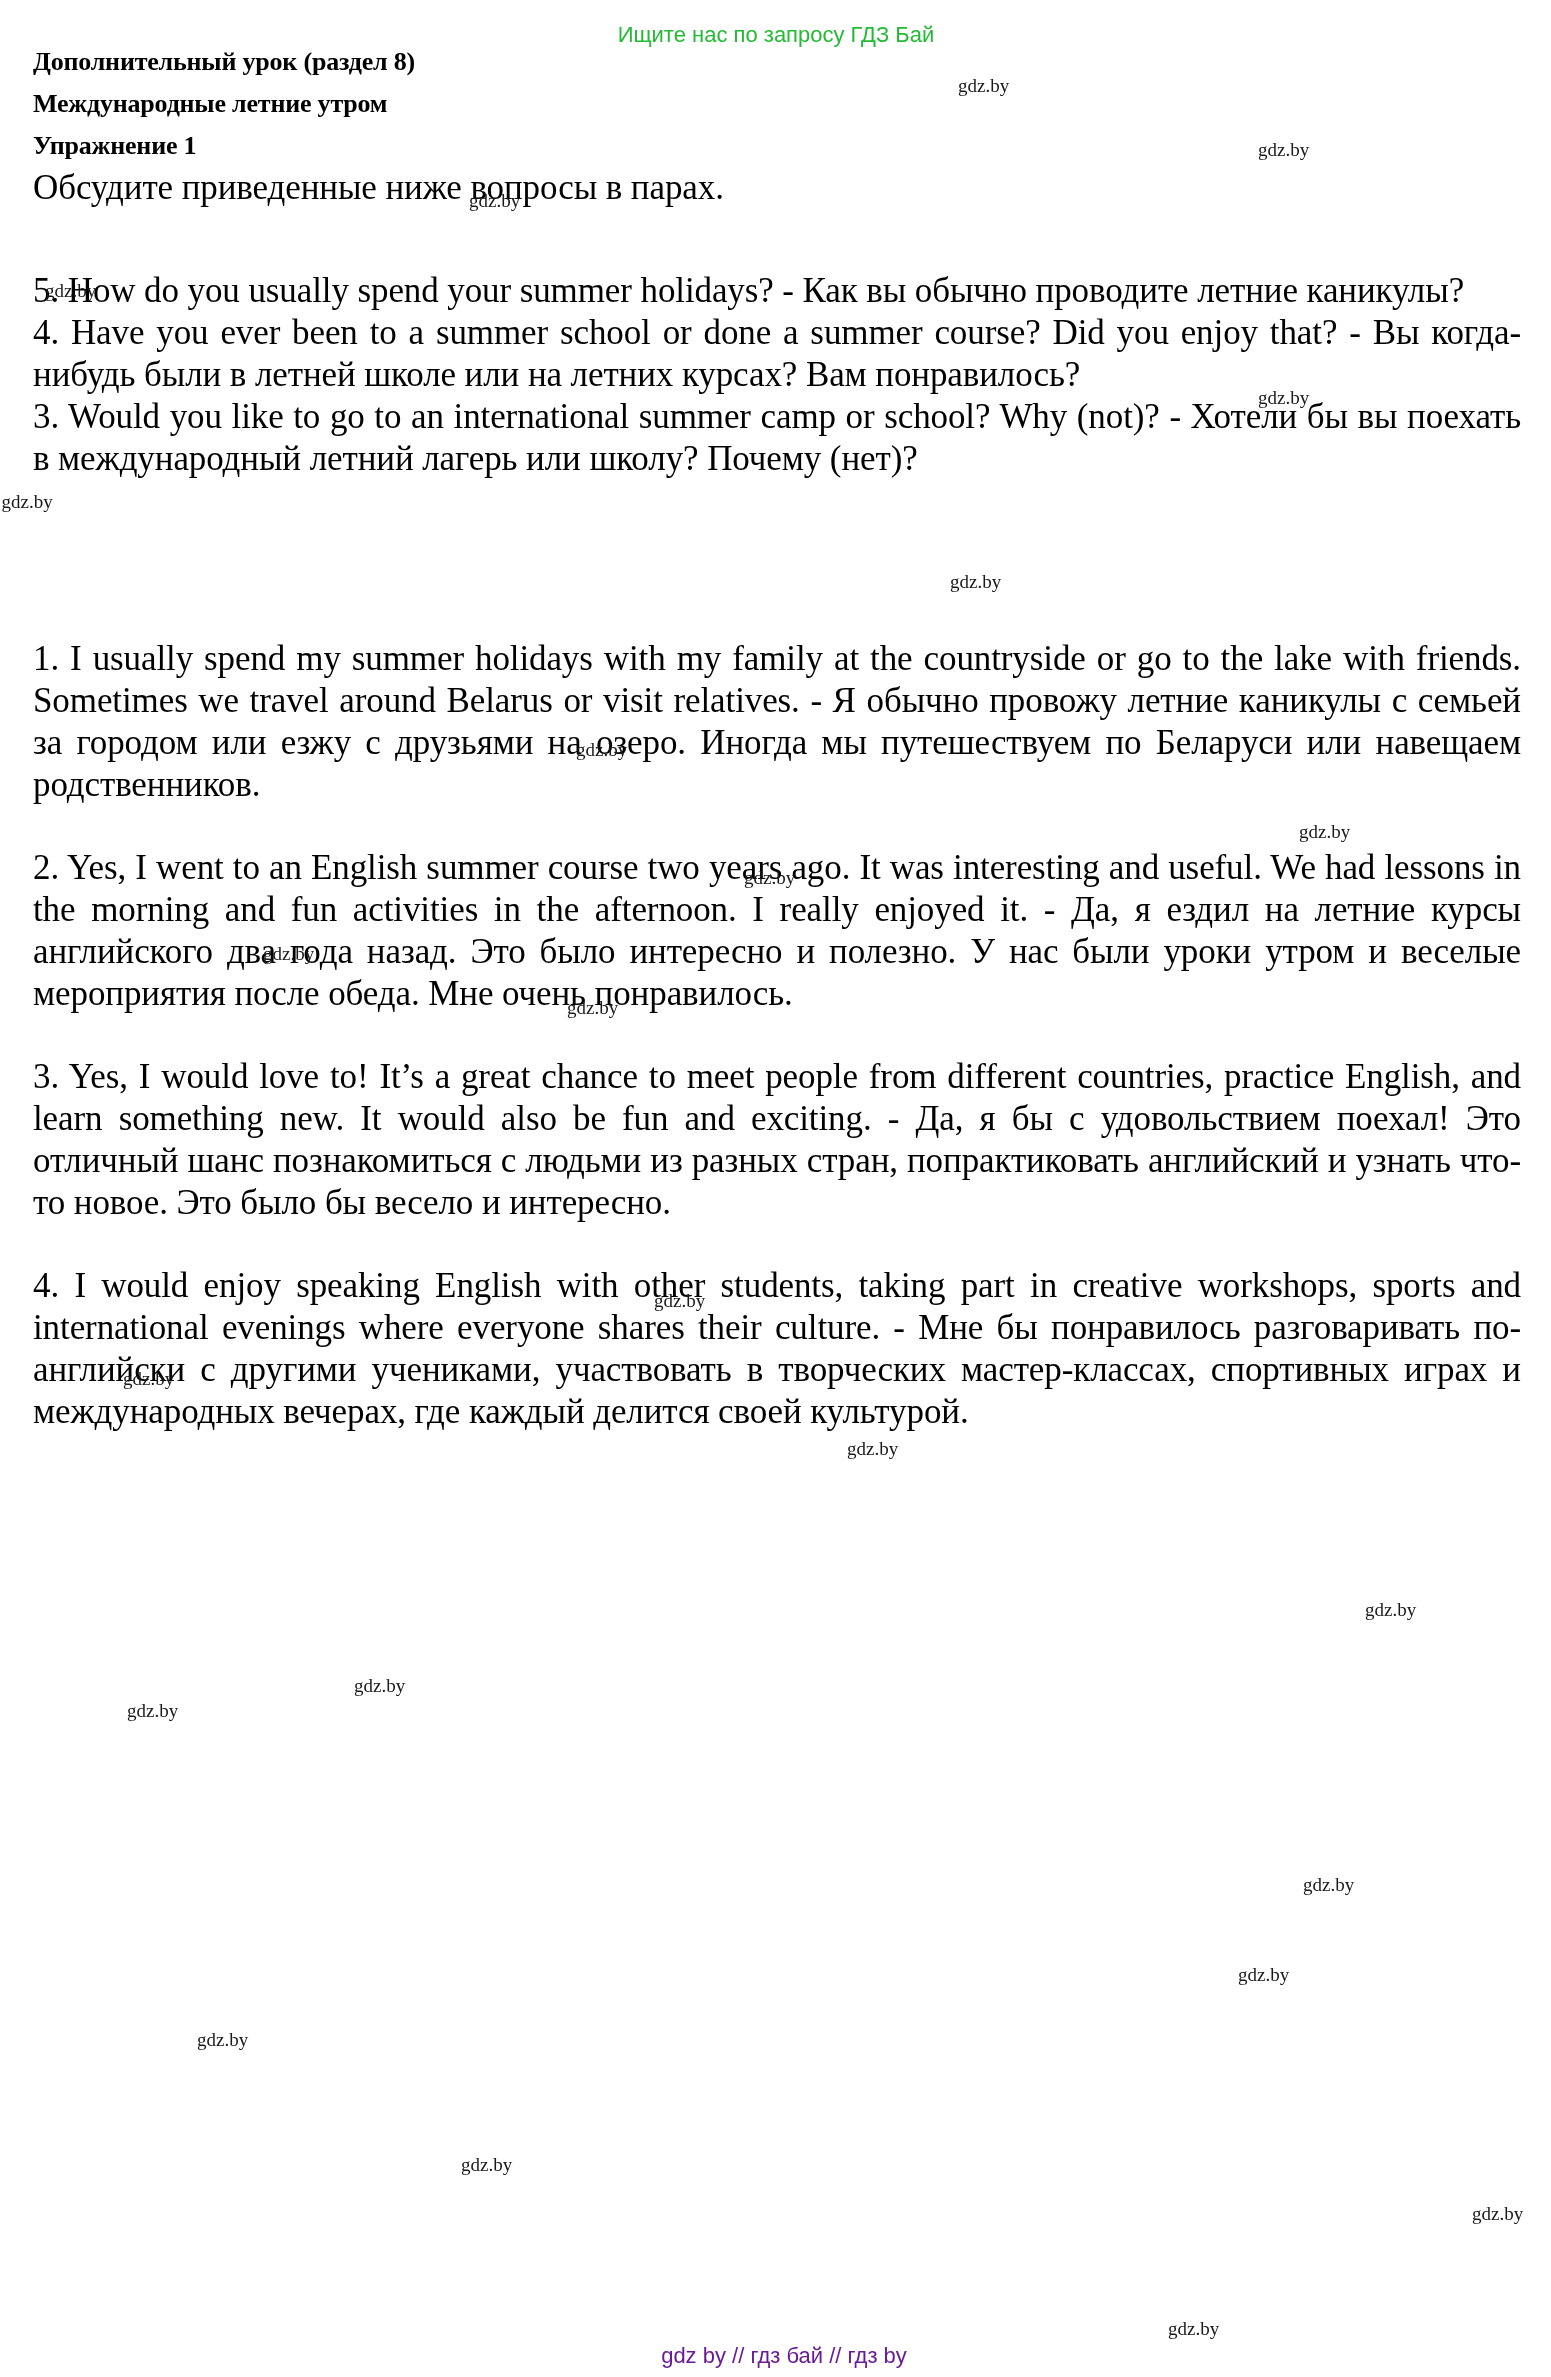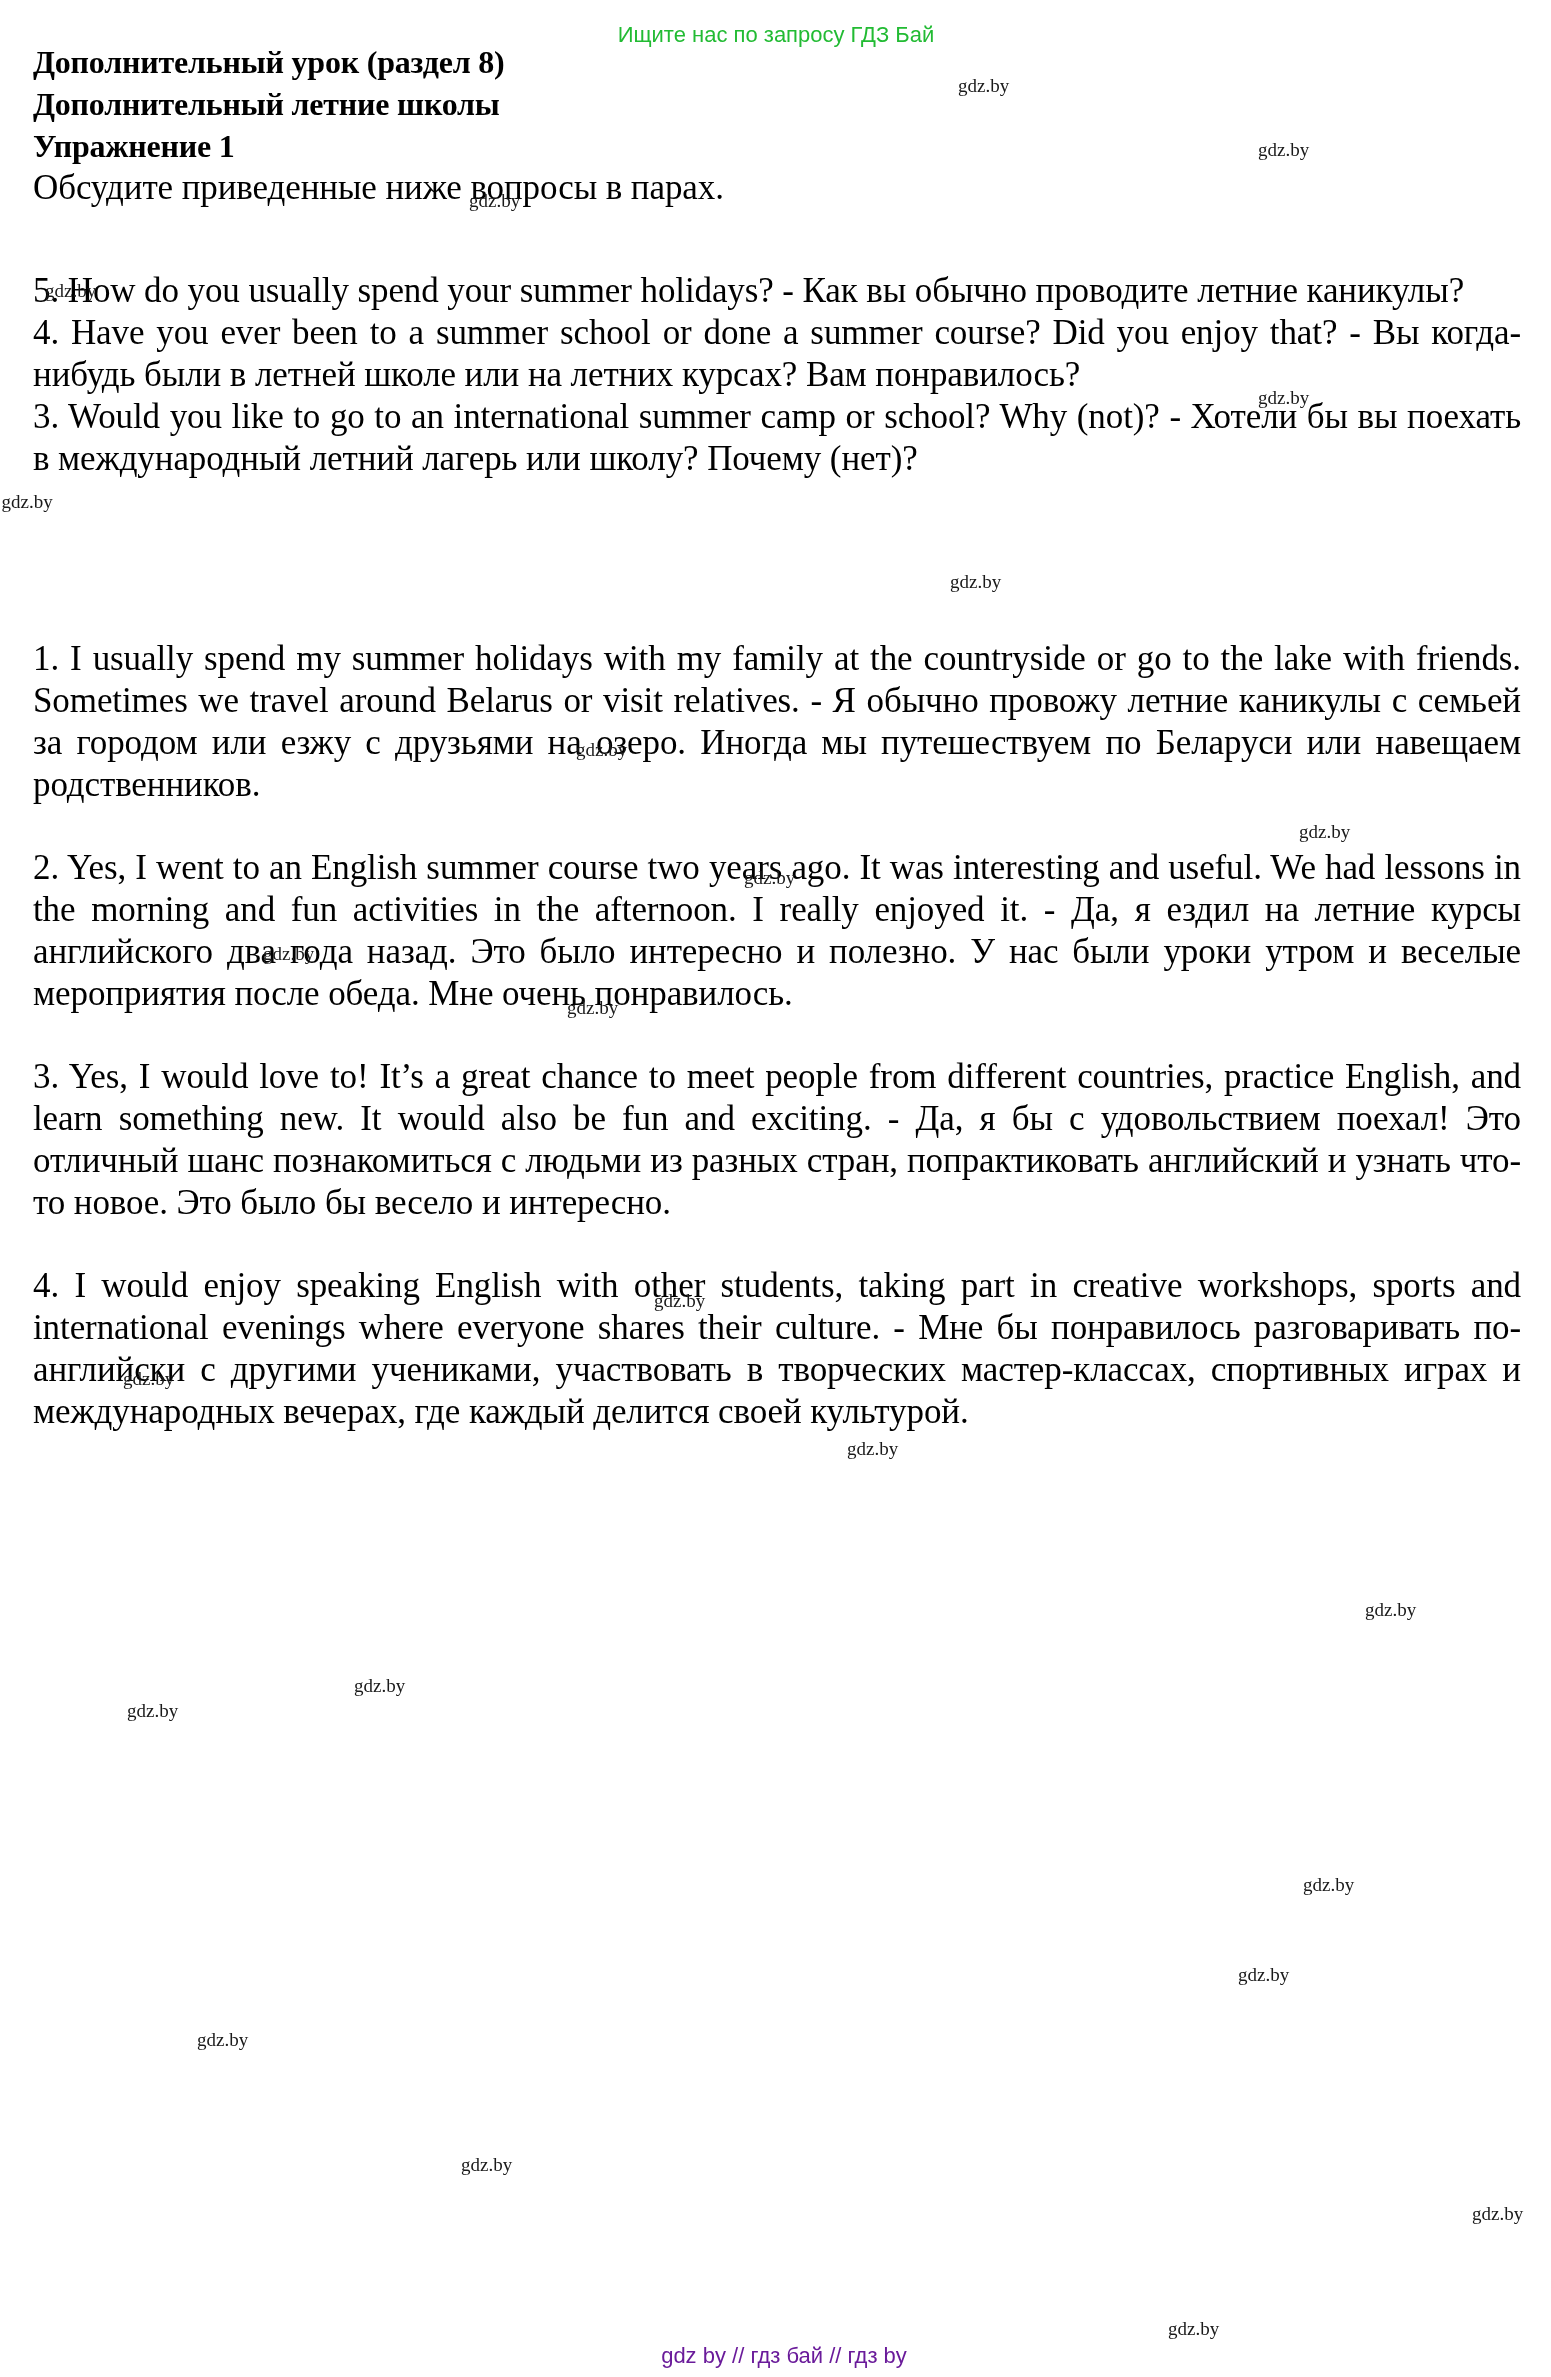--- a/index.html
+++ b/index.html
@@ -56,21 +56,21 @@
   #content {
     position: absolute;
     left: 33px;
     top: 41px;
     width: 1488px;
   }
 
   h1.doc-heading, h2.doc-heading, h3.doc-heading {
     font-family: "Liberation Serif", "DejaVu Serif", serif;
     font-weight: bold;
-    font-size: 32px;
+    font-size: 26px;
     line-height: 42px;
     margin: 0;
     padding: 0;
     letter-spacing: -0.2px;
   }
 
   p.para {
     font-family: "Liberation Serif", "DejaVu Serif", serif;
     font-size: 35px;
     line-height: 42px;
@@ -103,21 +103,21 @@
 <div id="page">
 
   <div class="promo-bar">
     <span style="color: rgb(34, 187, 51);">Ищите нас по запросу ГДЗ Бай</span>
   </div>
 
   <div id="content">
 
     <h1 class="doc-heading">Дополнительный урок (раздел 8)</h1>
 
-    <h2 class="doc-heading">Дополнительный летние школы</h2>
+    <h2 class="doc-heading">Международные летние утром</h2>
 
     <h3 class="doc-heading">Упражнение 1</h3>
 
     <p class="para noj">Обсудите приведенные ниже вопросы в парах.</p>
 
     <div class="gap-lg"></div>
 
     <p class="para">5. How do you usually spend your summer holidays? - Как вы обычно проводите летние каникулы?</p>
 
     <p class="para">4. Have you ever been to a summer school or done a summer course? Did you enjoy that?  - Вы когда-нибудь были в летней школе или на летних курсах? Вам понравилось?</p>

